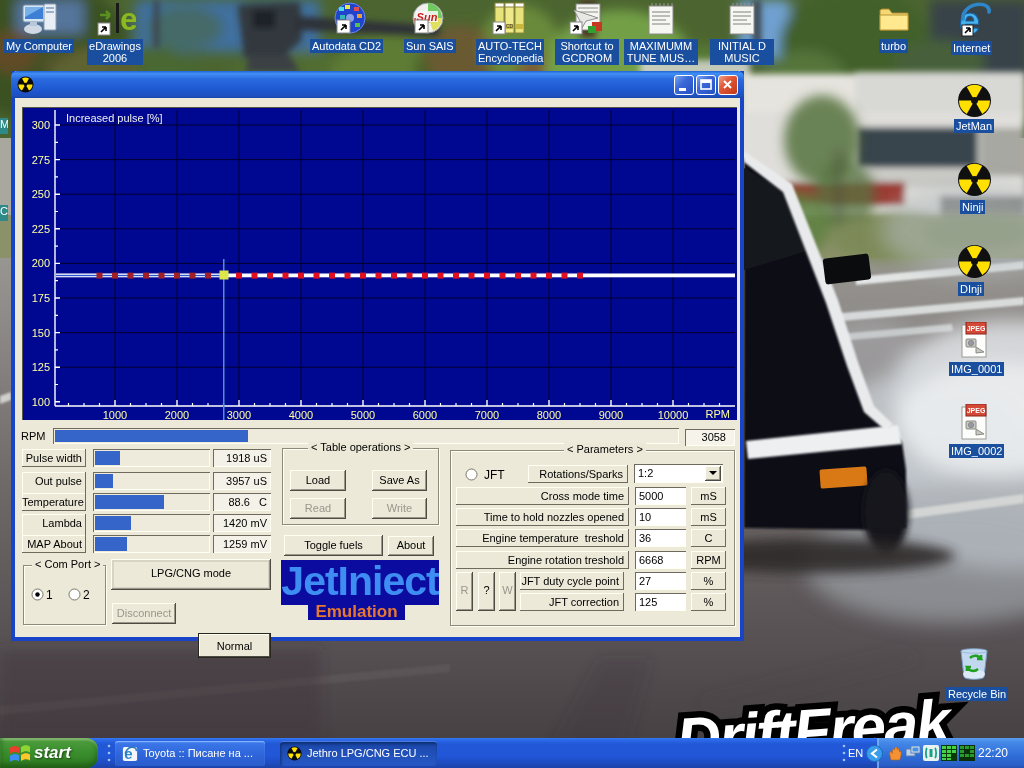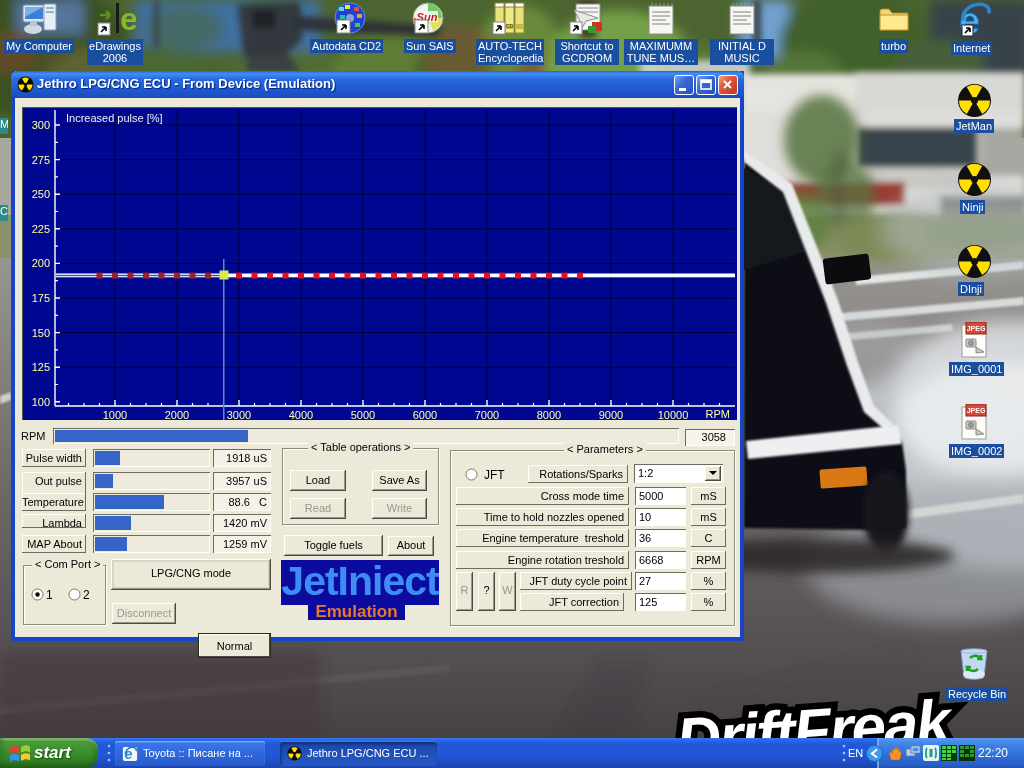--- a/index.html
+++ b/index.html
@@ -335,21 +335,20 @@
 <div class="titlebar">
 <svg style="position:absolute;left:6px;top:5px" width="17" height="17" viewBox="0 0 17 17">
 <circle cx="8.5" cy="8.5" r="8" fill="#0a0a0a"></circle>
 <g fill="#ffe000">
 <path d="M8.5,8.5 L8.5,1.5 A7,7 0 0 1 14.6,5 Z" transform="rotate(-30 8.5 8.5)"></path>
 <path d="M8.5,8.5 L8.5,1.5 A7,7 0 0 1 14.6,5 Z" transform="rotate(90 8.5 8.5)"></path>
 <path d="M8.5,8.5 L8.5,1.5 A7,7 0 0 1 14.6,5 Z" transform="rotate(210 8.5 8.5)"></path>
 </g>
 <circle cx="8.5" cy="8.5" r="1.8" fill="#0a0a0a"></circle>
 </svg>
-<div style="position:absolute;left:26px;top:5px;font-size:13px;font-weight:bold;color:#fff;text-shadow:1px 1px 1px #00247a;white-space:nowrap;">Jethro LPG/CNG ECU - From Device (Emulation)</div>
 <div class="tbtn" style="left:663px;background:linear-gradient(135deg,#7aa8f0 0%,#3b68d8 40%,#2450c0 100%);"><svg width="18" height="18">
           <rect x="4" y="12" width="7" height="3" fill="#fff"></rect>
         </svg></div>
 <div class="tbtn" style="left:685px;background:linear-gradient(135deg,#7aa8f0 0%,#3b68d8 40%,#2450c0 100%);"><svg width="18" height="18">
           <rect x="4" y="4" width="10" height="9" fill="none" stroke="#fff" stroke-width="1.6"></rect>
           <rect x="4" y="4" width="10" height="3" fill="#fff"></rect>
         </svg></div>
 <div class="tbtn" style="left:707px;background:linear-gradient(135deg,#f0a088 0%,#e05838 40%,#c03818 100%);"><svg width="18" height="18">
           <path d="M5,5 L12,12 M12,5 L5,12" stroke="#fff" stroke-width="2"></path>
         </svg></div>
@@ -447,21 +446,21 @@
 <div class="lbl3d" style="left:22px;top:472px;width:64px;height:22px;text-align:right;padding:3px 4px 0 0;">Out pulse</div>
 <div class="pbar" style="left:93px;top:472px;width:117px;height:18px;">
       <div class="pfill" style="width:18px;"></div>
     </div>
 <div class="sunkw" style="left:213px;top:472px;width:58px;height:18px;background:#f4f2e8;text-align:right;padding:3px 4px 0 0;">3957 uS</div>
 <div class="lbl3d" style="left:22px;top:493px;width:64px;height:18px;text-align:right;padding:3px 4px 0 0;">Temperature</div>
 <div class="pbar" style="left:93px;top:493px;width:117px;height:18px;">
       <div class="pfill" style="width:69px;"></div>
     </div>
 <div class="sunkw" style="left:213px;top:493px;width:58px;height:18px;background:#f4f2e8;text-align:right;padding:3px 4px 0 0;">88.6&nbsp;&nbsp;&nbsp;C</div>
-<div class="lbl3d" style="left:22px;top:514px;width:64px;height:14px;text-align:right;padding:3px 4px 0 0;">Lambda</div>
+<div class="lbl3d" style="left:22px;top:514px;width:64px;height:22px;text-align:right;padding:3px 4px 0 0;">Lambda</div>
 <div class="pbar" style="left:93px;top:514px;width:117px;height:18px;">
       <div class="pfill" style="width:36px;"></div>
     </div>
 <div class="sunkw" style="left:213px;top:514px;width:58px;height:18px;background:#f4f2e8;text-align:right;padding:3px 4px 0 0;">1420 mV</div>
 <div class="lbl3d" style="left:22px;top:535px;width:64px;height:18px;text-align:right;padding:3px 4px 0 0;">MAP About</div>
 <div class="pbar" style="left:93px;top:535px;width:117px;height:18px;">
       <div class="pfill" style="width:32px;"></div>
     </div>
 <div class="sunkw" style="left:213px;top:535px;width:58px;height:18px;background:#f4f2e8;text-align:right;padding:3px 4px 0 0;">1259 mV</div>
 
@@ -512,21 +511,21 @@
 <div class="lbl3d" style="left:691px;top:508px;width:35px;height:18px;text-align:center;padding-top:3px;">mS</div>
 <div class="lbl3d" style="left:456px;top:529px;width:173px;height:18px;text-align:right;padding:3px 5px 0 0;">Engine temperature&nbsp; treshold</div>
 <div class="sunkw" style="left:635px;top:529px;width:51px;height:18px;padding:3px 0 0 4px;">36</div>
 <div class="lbl3d" style="left:691px;top:529px;width:35px;height:18px;text-align:center;padding-top:3px;">C</div>
 <div class="lbl3d" style="left:456px;top:551px;width:173px;height:18px;text-align:right;padding:3px 5px 0 0;">Engine rotation treshold</div>
 <div class="sunkw" style="left:635px;top:551px;width:51px;height:18px;padding:3px 0 0 4px;">6668</div>
 <div class="lbl3d" style="left:691px;top:551px;width:35px;height:18px;text-align:center;padding-top:3px;">RPM</div>
 <div class="btn dis" style="left:456px;top:572px;width:17px;height:39px;padding-top:12px;">R</div>
 <div class="btn" style="left:478px;top:572px;width:17px;height:39px;padding-top:12px;">?</div>
 <div class="btn dis" style="left:499px;top:572px;width:17px;height:39px;padding-top:12px;">W</div>
-<div class="lbl3d" style="left:520px;top:572px;width:112px;height:18px;text-align:right;padding:3px 5px 0 0;">JFT duty cycle point</div>
+<div class="lbl3d" style="left:520px;top:572px;width:104px;height:18px;text-align:right;padding:3px 5px 0 0;">JFT duty cycle point</div>
 <div class="sunkw" style="left:635px;top:572px;width:51px;height:18px;padding:3px 0 0 4px;">27</div>
 <div class="lbl3d" style="left:691px;top:572px;width:35px;height:18px;text-align:center;padding-top:3px;">%</div>
 <div class="lbl3d" style="left:520px;top:593px;width:104px;height:18px;text-align:right;padding:3px 5px 0 0;">JFT correction</div>
 <div class="sunkw" style="left:635px;top:593px;width:51px;height:18px;padding:3px 0 0 4px;">125</div>
 <div class="lbl3d" style="left:691px;top:593px;width:35px;height:18px;text-align:center;padding-top:3px;">%</div>
 </div>
 <div id="taskbar">
 <div class="taskbar"></div>
 <div style="position:absolute;left:877px;top:738px;width:147px;height:30px;background:linear-gradient(180deg,#5a9cf0 0%,#4488e8 15%,#2f6cd8 60%,#2a5fc8 90%,#2450b0 100%);"></div>
 <div style="position:absolute;left:877px;top:738px;width:2px;height:30px;background:#7ab2f4;opacity:0.8;"></div>

